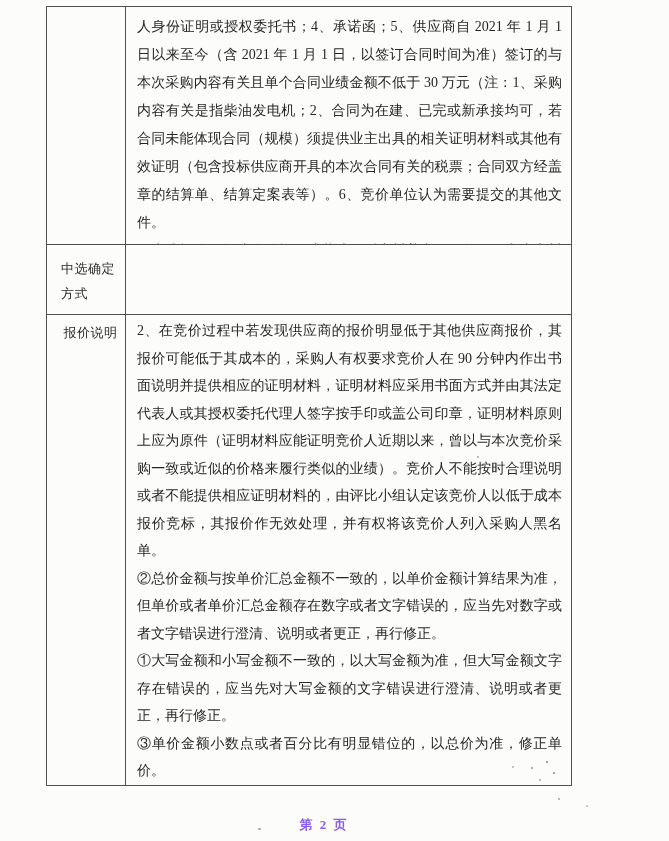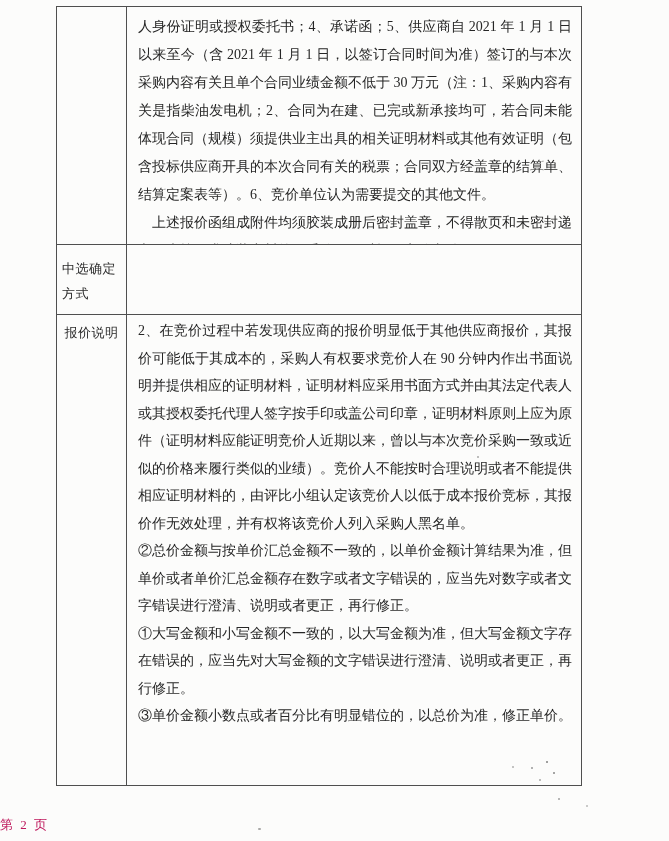--- a/index.html
+++ b/index.html
@@ -10,59 +10,62 @@
   }
   .page {
     position: relative;
     width: 669px; height: 841px;
     background: #fcfcfb;
     color: #262626;
     overflow: hidden;
   }
   .doc-table {
     position: absolute;
-    left: 56px; top: 6px;
+    left: 46px; top: 6px;
     width: 526px; height: 780px;
     border: 1px solid #4f4f4f;
     box-sizing: border-box;
     display: flex;
     flex-direction: column;
     background: transparent;
   }
   .trow { display: flex; box-sizing: border-box; }
   .row-continuation { height: 238px; border-bottom: 1px solid #4f4f4f; }
   .row-method { height: 70px; border-bottom: 1px solid #4f4f4f; }
   .row-quote { flex: 1; }
   .label-cell {
     width: 70px; flex-shrink: 0;
     border-right: 1px solid #4f4f4f;
     box-sizing: border-box;
     font-size: 13px;
     color: #2b2b2b;
     letter-spacing: 0.5px;
+    margin-left: 9px;
   }
   .row-method .label-cell { padding: 11px 2px 0 5px; line-height: 25px; }
   .row-quote .label-cell { padding: 9px 1px 0 1px; text-align: center; }
   .content-cell {
     flex: 1;
     box-sizing: border-box;
     text-align: justify;
     text-justify: inter-character;
     overflow: hidden;
   }
   .row-continuation .content-cell { padding: 6px 9px 0 11px; font-size: 14px; line-height: 28px; }
   .row-method .content-cell { padding: 4px 8px 0 9px; font-size: 12.5px; line-height: 15.5px; }
   .row-quote .content-cell { padding: 2px 9px 0 11px; font-size: 14px; line-height: 27.5px; }
   .para { margin: 0; }
   .footer {
     position: absolute;
     left: 0; top: 816px; width: 648px;
+    text-align: center;
     font-size: 13px;
     letter-spacing: 2px;
-    color: #be185d;
+    color: #8b5cf6;
+    font-weight: bold;
   }
   .speck {
     position: absolute;
     background: #555;
     border-radius: 50%;
   }
 </style>
 </head>
 <body>
 

